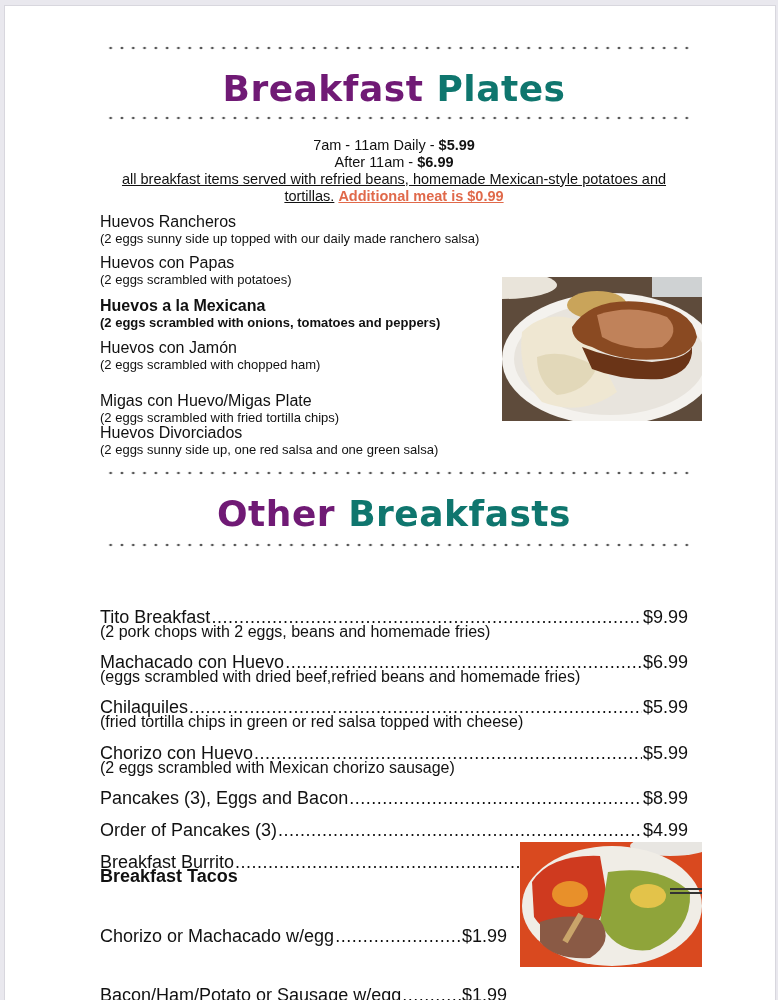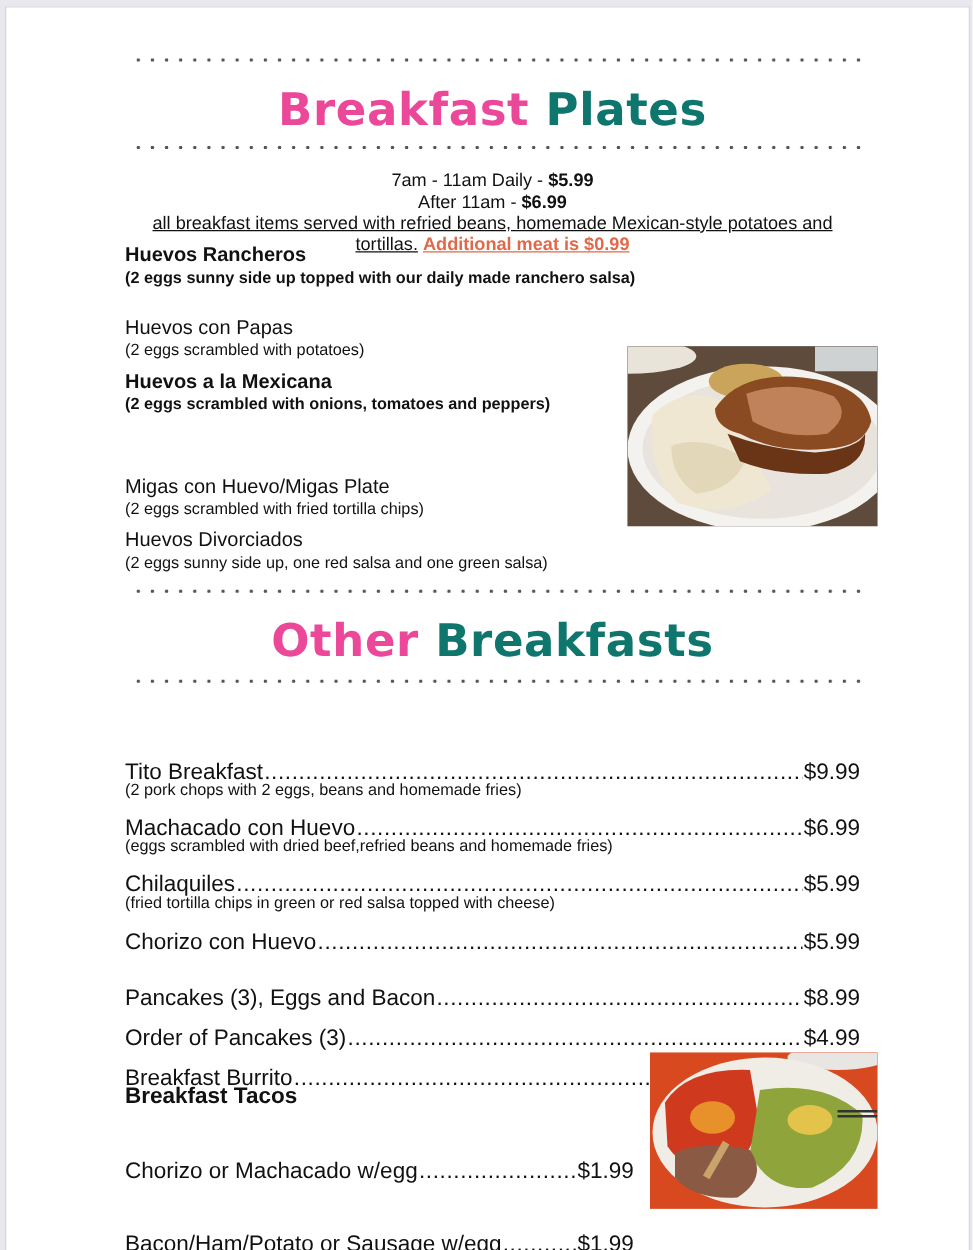--- a/index.html
+++ b/index.html
@@ -19,40 +19,40 @@
     position: absolute; left: 100px; width: 588px; height: 4px;
     background-image: radial-gradient(circle, #555 1.3px, transparent 1.6px);
     background-size: 11.3px 4px;
     background-repeat: repeat-x;
   }
   .section-title {
     position: absolute; left: 0; width: 778px; text-align: center;
     font-family: "DejaVu Sans", sans-serif; font-weight: bold;
     font-size: 36px; letter-spacing: 0.5px;
   }
-  .green { color: #ec4899; }
+  .green { color: #701a75; }
   .red { color: #0f766e; }
   .info { position: absolute; left: 0; width: 778px; text-align: center; font-size: 14.5px; line-height: 17px; }
   .info b { font-weight: bold; }
   .info .u { text-decoration: underline; }
   .info .meat { color: #e0694a; font-weight: bold; text-decoration: underline; }
   .plate { position: absolute; left: 95px; }
   .plate .name { font-size: 16px; line-height: 18px; }
   .plate .desc { font-size: 13px; line-height: 16px; }
   .photo { position: absolute; overflow: hidden; }
   .photo1 { left: 497px; top: 271px; width: 200px; height: 144px;
     background: #5b4a3a; }
   .photo2 { left: 515px; top: 836px; width: 182px; height: 125px; background: #d9481f; }
   .item { position: absolute; left: 95px; width: 588px; }
   .row { display: flex; align-items: flex-end; font-size: 18px; line-height: 16px; }
   .row .n { white-space: nowrap; }
   .row .lead { flex: 1; overflow: hidden; white-space: nowrap; margin: 0 1px; }
   .row .lead::after { content: "................................................................................................................................................................................................................"; letter-spacing: 0.5px; }
   .row .p { white-space: nowrap; margin-top: 40px; }
-  .item .desc { font-size: 13px; line-height: 13px; }
+  .item .desc { font-size: 16px; line-height: 13px; }
   .tacos { position: absolute; left: 95px; width: 407px; top: 864px; }
   .tacos .h { font-weight: bold; font-size: 18px; line-height: 22px; }
   .tacos .row { line-height: 19px; }
 </style>
 </head>
 <body>
 
 <div class="page">
 
   <div class="dots" style="top:40px;"></div>
@@ -61,33 +61,37 @@
     <span class="red">Plates</span>
   </div>
   <div class="dots" style="top:110px;"></div>
 
   <div class="info" style="top:131px;">
     <div><span>7am - 11am Daily - </span><b>$5.99</b></div>
     <div><span>After 11am - </span><b>$6.99</b></div>
     <div style="width:590px; margin:0 auto;"><span class="u">all breakfast items served with refried beans, homemade Mexican-style potatoes and tortillas.</span> <span class="meat">Additional meat is $0.99</span></div>
   </div>
 
-  <div class="plate" style="top:190px;font-weight:bold;">
+  <div class="plate" style="top:207px;">
     <div class="name">Huevos Rancheros</div>
     <div class="desc">(2 eggs sunny side up topped with our daily made ranchero salsa)</div>
   </div>
   <div class="plate" style="top:248px;">
     <div class="name">Huevos con Papas</div>
     <div class="desc">(2 eggs scrambled with potatoes)</div>
   </div>
   <div class="plate" style="top:291px;font-weight:bold;">
     <div class="name">Huevos a la Mexicana</div>
     <div class="desc">(2 eggs scrambled with onions, tomatoes and peppers)</div>
   </div>
-  <div class="plate" style="top:375px;">
+  <div class="plate" style="top:333px;">
+    <div class="name">Huevos con Jamón</div>
+    <div class="desc">(2 eggs scrambled with chopped ham)</div>
+  </div>
+  <div class="plate" style="top:386px;">
     <div class="name">Migas con Huevo/Migas Plate</div>
     <div class="desc">(2 eggs scrambled with fried tortilla chips)</div>
   </div>
   <div class="plate" style="top:418px;">
     <div class="name">Huevos Divorciados</div>
     <div class="desc">(2 eggs sunny side up, one red salsa and one green salsa)</div>
   </div>
 
   <div class="photo photo1">
     <svg width="200" height="144" viewBox="0 0 200 144">
@@ -135,20 +139,21 @@
         <span class="p">$5.99</span>
       </div>
     <div class="desc">(fried tortilla chips in green or red salsa topped with cheese)</div>
   </div>
   <div class="item" style="top:699px;">
     <div class="row">
         <span class="n">Chorizo con Huevo</span>
         <span class="lead"></span>
         <span class="p">$5.99</span>
       </div>
+    <div class="desc">(2 eggs scrambled with Mexican chorizo sausage)</div>
   </div>
   <div class="item" style="top:744px;">
     <div class="row">
         <span class="n">Pancakes (3), Eggs and Bacon</span>
         <span class="lead"></span>
         <span class="p">$8.99</span>
       </div>
   </div>
   <div class="item" style="top:776px;">
     <div class="row">

